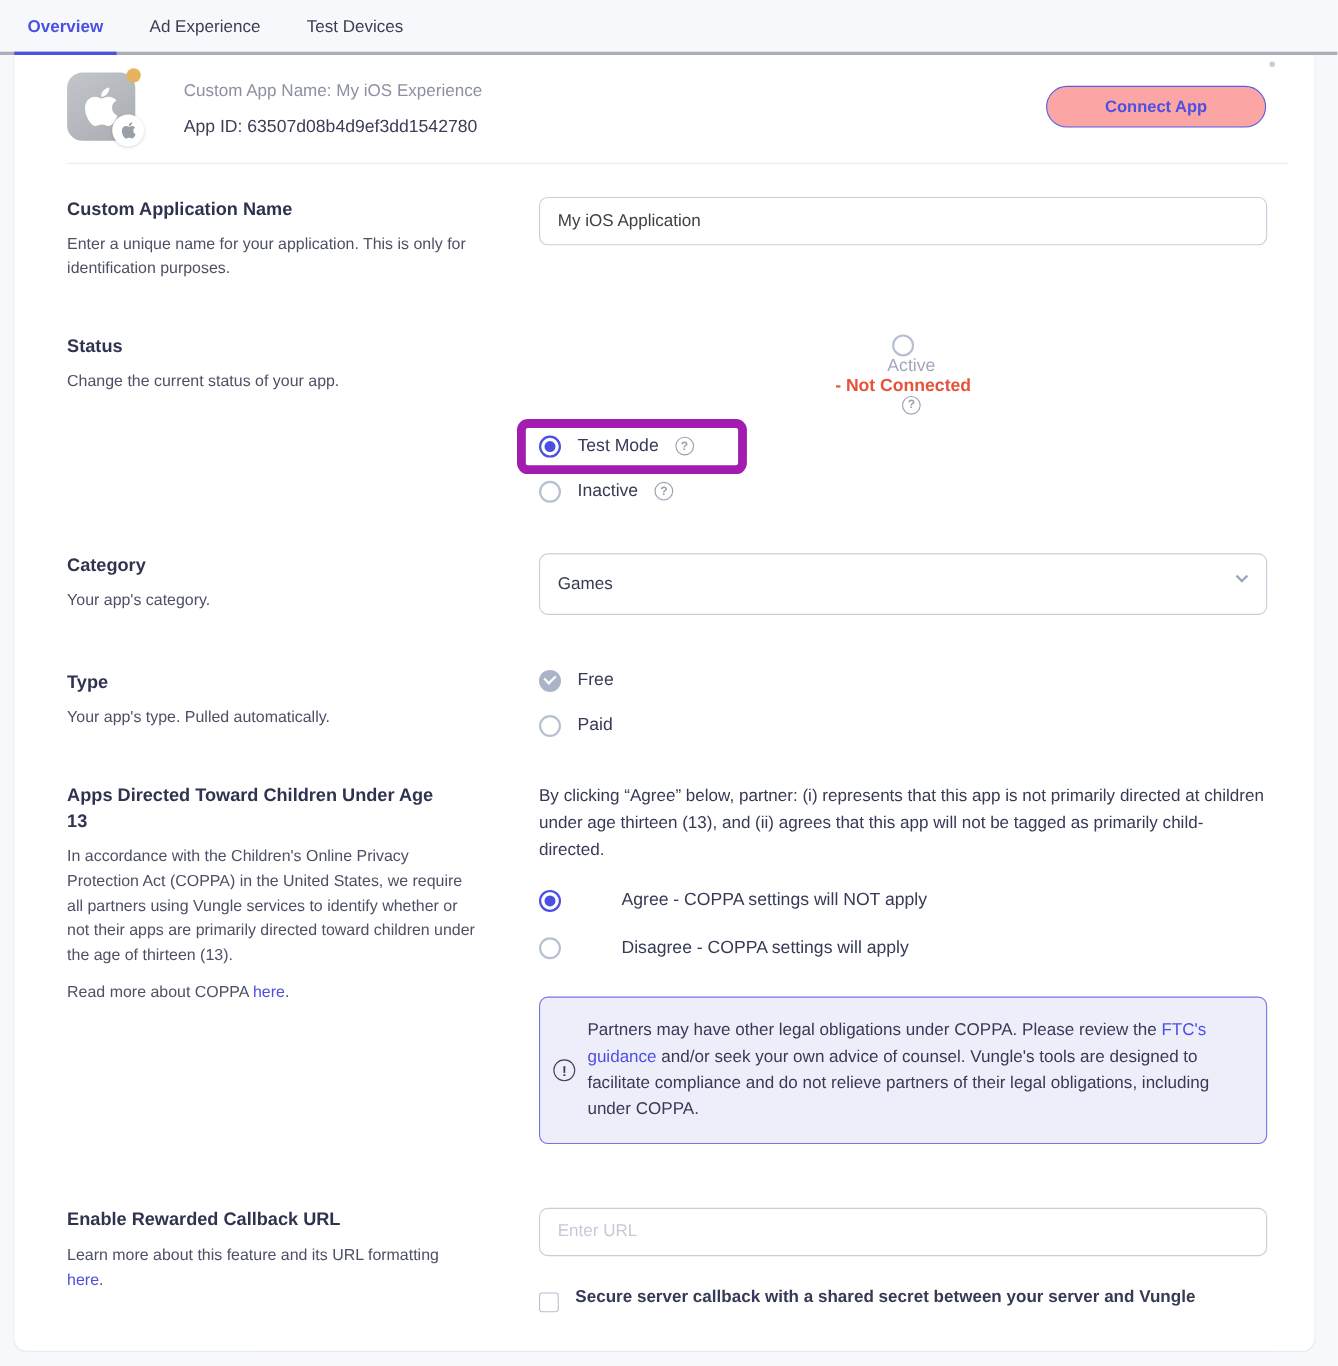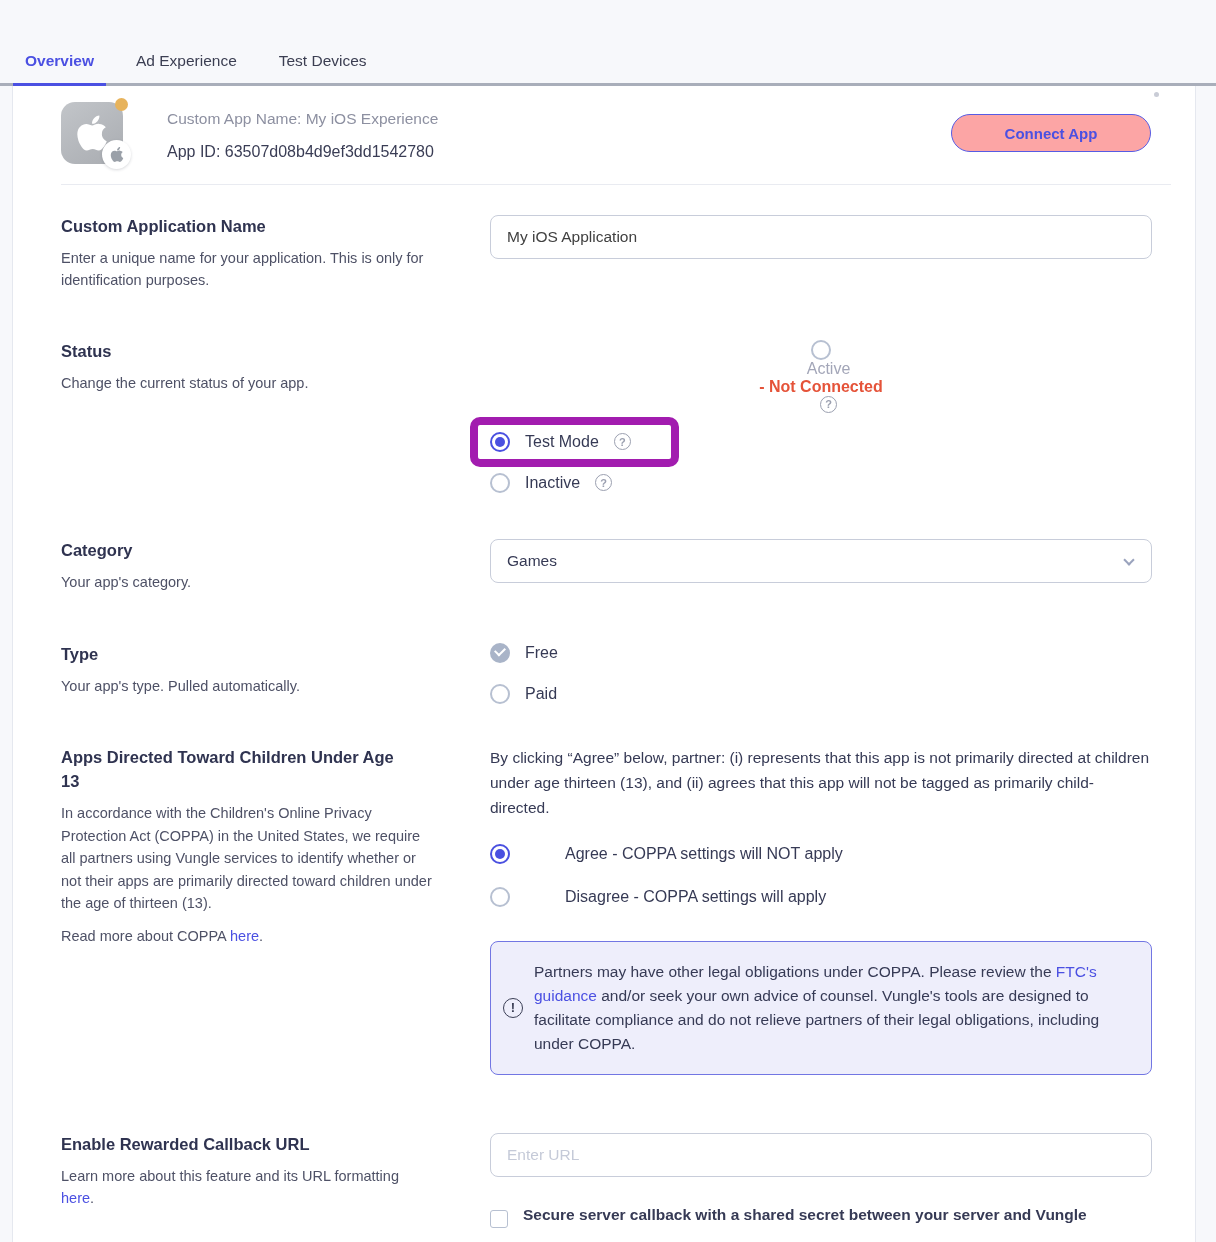--- a/index.html
+++ b/index.html
@@ -1,20 +1,20 @@
 <!DOCTYPE html>
 <html><head>
 <meta charset="utf-8">
 <style>
   * { margin:0; padding:0; box-sizing:border-box; }
   html,body { width:1216px; height:1242px; background:#f7f8fb; font-family:"Liberation Sans", sans-serif; overflow:hidden; }
   body { color:#363a55; }
 
   
-  .tabs { display:flex; padding:14px 0 0 13px; border-bottom:3px solid #a9aeba; background:#f7f8fb;margin-top:36px; }
+  .tabs { display:flex; padding:14px 0 0 13px; border-bottom:3px solid #a9aeba; background:#f7f8fb; }
   .tab { padding:2px 12px 13px; margin-right:18px; font-size:15.5px; font-weight:500; color:#3b3e52; position:relative; cursor:pointer; }
   .tab.active { color:#4b50e2; font-weight:700; }
   .tab.active::after { content:""; position:absolute; left:0; right:0; bottom:-3px; height:3px; background:#4b50e2; }
 
   
   .card { background:#ffffff; margin:0 20px 0 12px; border:1px solid #e5e8ef; border-top:none; border-radius:0 0 12px 12px; position:relative; height:1179px; }
   .corner-dot { position:absolute; top:6px; right:36px; width:5px; height:5px; border-radius:50%; background:#c9ccd6; }
 
   
   .app-header { display:flex; align-items:center; padding:16px 44px 20px 48px; }
@@ -50,21 +50,21 @@
   .radio.checked::after { content:""; position:absolute; left:3px; top:3px; width:10px; height:10px; border-radius:50%; background:#4a50e0; }
   .radio.disabled-checked { border:none; background:#a9b4c8; }
   .radio.disabled-checked::after { content:""; position:absolute; left:5px; top:4px; width:8px; height:5px; border-left:2.5px solid #fff; border-bottom:2.5px solid #fff; transform:rotate(-45deg); }
   .radio-text { margin-left:15px; font-size:16px; color:#363a55; }
   .radio-text.muted { color:#a3a6b8; }
   .alert-text { color:#e55339; font-weight:700; }
   .q-icon { margin-left:15px; width:17px; height:17px; border-radius:50%; border:1.5px solid #9ba0b0; color:#9ba0b0; font-size:11px; font-weight:700; display:flex; align-items:center; justify-content:center; flex:0 0 auto; }
 
   .annotation-box { border:8px solid #a21caf; border-radius:10px; width:max-content; padding:7px 40px 7px 12px; margin:4px 0 6px -20px; }
 
-  .select-box { position:relative; width:100%; height:44px; border:1px solid #c8cdda; border-radius:8px; padding:15px 16px; display:flex; align-items:center; font-size:15.5px; color:#363a55; background:#fff; cursor:pointer; }
+  .select-box { position:relative; width:100%; height:56px; border:1px solid #c8cdda; border-radius:8px; padding:15px 16px; display:flex; align-items:center; font-size:15.5px; color:#363a55; background:#fff; cursor:pointer; }
   .chevron { position:absolute; right:18px; top:16px; width:8px; height:8px; border-right:2px solid #9aa3bd; border-bottom:2px solid #9aa3bd; transform:rotate(45deg); }
 
   .para { font-size:15.5px; color:#363a55; line-height:1.6; }
 
   .notice-box { margin-top:34px; display:flex; align-items:center; gap:11px; background:#eeeefb; border:1px solid #7276e3; border-radius:8px; padding:18px 22px 18px 12px; }
   .alert-icon { width:20px; height:20px; border-radius:50%; border:1.6px solid #3a3e55; color:#3a3e55; font-size:13px; font-weight:700; display:flex; align-items:center; justify-content:center; flex:0 0 auto; }
   .notice-text { font-size:15.5px; color:#363a55; line-height:1.55; }
 
   .checkbox-row { display:flex; align-items:flex-end; margin-top:26px; cursor:pointer;font-weight:bold; }
   .checkbox { width:18px; height:18px; border:1.5px solid #b7c0d1; border-radius:3px; background:#fff; flex:0 0 auto; margin-top:2px; }

